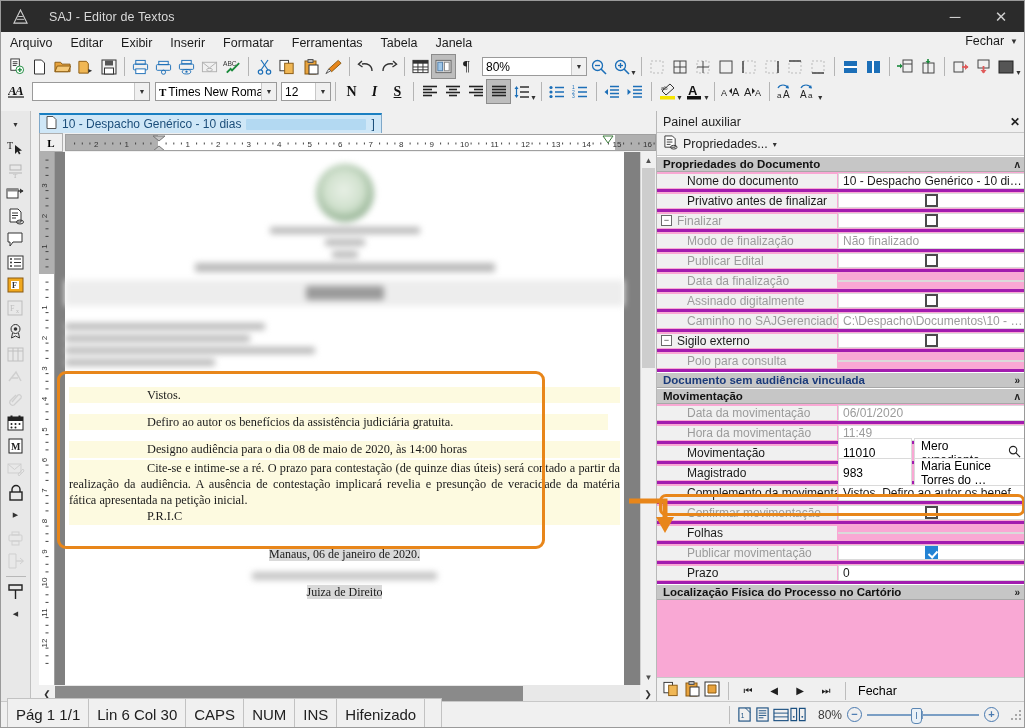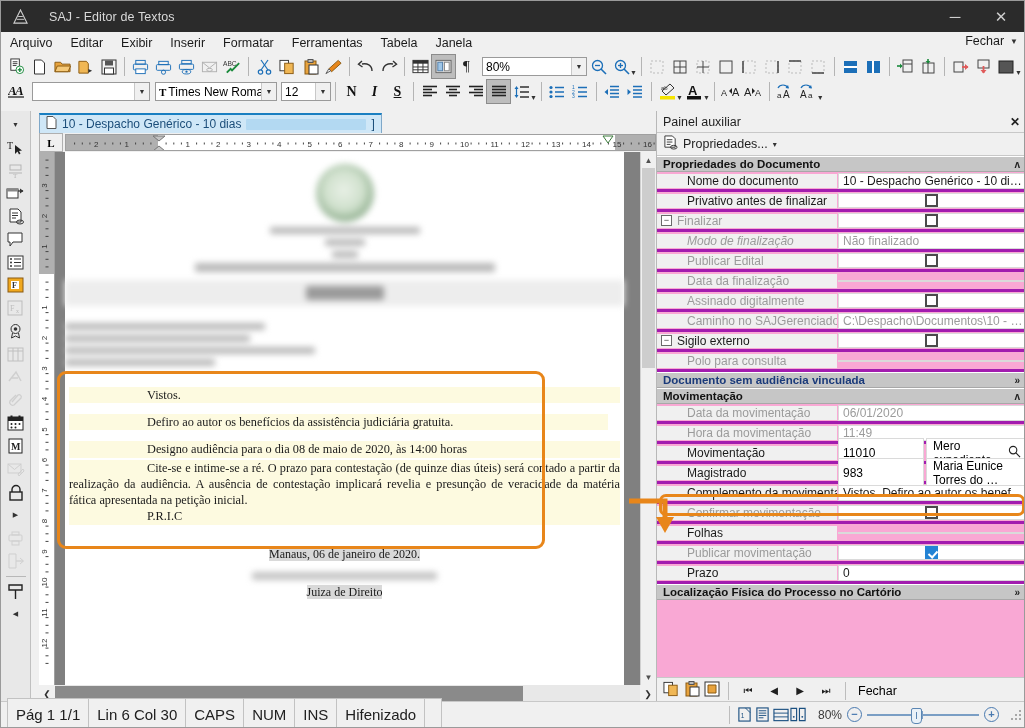--- a/index.html
+++ b/index.html
@@ -292,21 +292,21 @@
     transform: rotate(42deg);
   }
   .treebox {
     width: 11px; height: 11px; border: 1px solid #6a6a6a; background: #fff;
     display: inline-flex; align-items: center; justify-content: center;
     font-size: 9px; line-height: 1; margin-right: 5px; color: #333;
     flex: 0 0 auto;
   }
   .twocell { display: flex; flex: 1; gap: 2px; margin: 0 1px; }
   .twocell .c1 {
-    width: 86px; background: #fff; border: 1px solid #dadada;
+    width: 74px; background: #fff; border: 1px solid #dadada;
     display: flex; align-items: center; padding-left: 4px;
   }
   .twocell .c2 {
     flex: 1; background: #fff; border: 1px solid #dadada;
     display: flex; align-items: center; padding-left: 6px;
     position: relative; overflow: hidden;
   }
   .twocell .c2 .mag { margin-left: auto; margin-right: 3px; }
 
   .rp-bottom {
@@ -1262,21 +1262,21 @@
         <div class="prow dim">
           <div class="lbl tree">
             <span class="treebox">−</span>
             <span>Finalizar</span>
           </div>
           <div class="val center">
               <span class="chk"></span>
             </div>
         </div>
         <div class="prow dim">
-          <div class="lbl sub" style="padding-left:30px;font-style:italic;">Modo de finalização</div>
+          <div class="lbl sub" style="padding-left:30px;">Modo de finalização</div>
           <div class="val">Não finalizado</div>
         </div>
         <div class="prow dim">
           <div class="lbl sub" style="padding-left:30px;">Publicar Edital</div>
           <div class="val center">
               <span class="chk"></span>
             </div>
         </div>
         <div class="prow dim">
           <div class="lbl sub" style="padding-left:30px;">Data da finalização</div>

